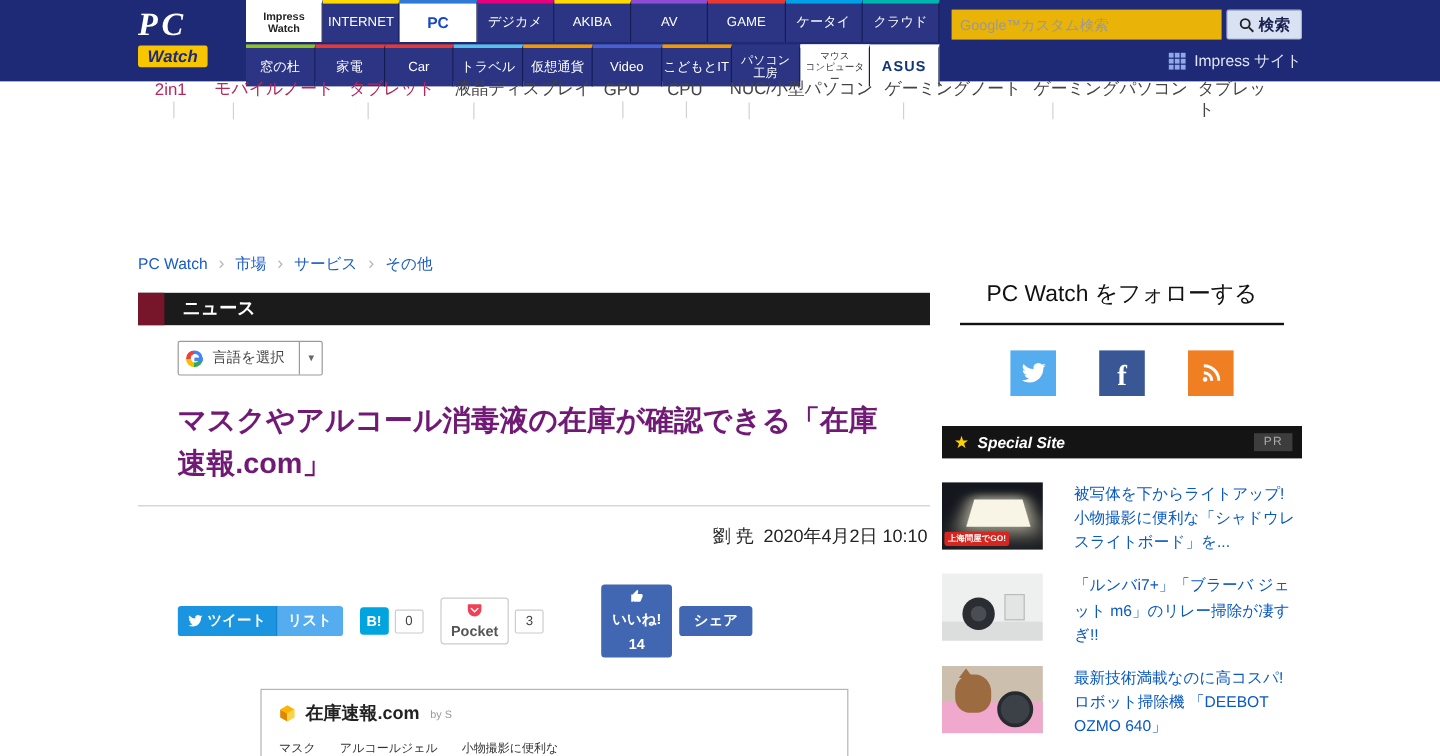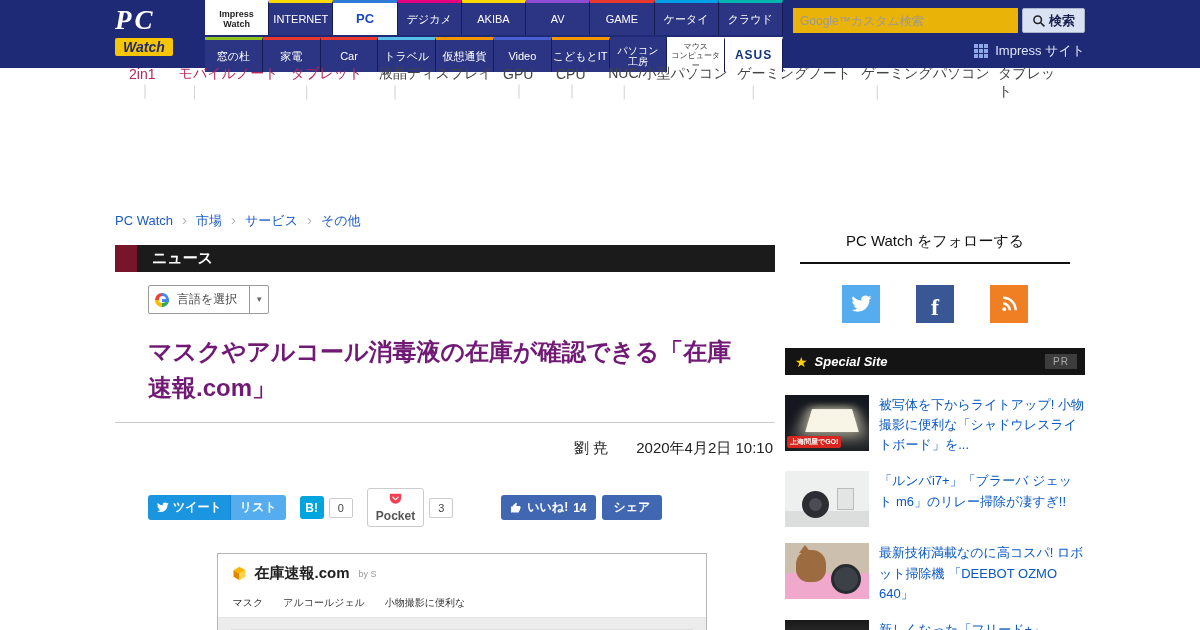--- a/index.html
+++ b/index.html
@@ -84,73 +84,73 @@
   .g-icon::before { content: ""; position: absolute; right: 0; top: 6px; width: 7px; height: 3px;
     background: #4285f4; z-index: 1; }
   .translate .label { padding: 5px 12px 5px 4px; color: #444; }
   .translate .arrow { border-left: 1px solid #9a9a9a; width: 19px; display: flex;
     align-items: center; justify-content: center; color: #666; font-size: 8px; }
 
   .article-title { margin: 20px 0 0; font-size: 24px; line-height: 1.5; color: #701a75;
     font-weight: bold; max-width: 604px; }
   .title-rule { border-bottom: 1px solid #ccc; margin-top: 16px; margin-left: -33px; }
   .byline { text-align: right; font-size: 15px; color: #222; margin: 16px 2px 30px 0; }
-  .byline .author { margin-right: 24px; }
+  .byline .author { margin-right: 4px; }
 
   
   .social-row { display: flex; align-items: center; margin-top: 8px; }
   .tweet-combo { display: flex; border-radius: 3px; overflow: hidden; }
   .tweet-btn { background: #1b95e0; color: #fff; font-size: 12px; font-weight: bold;
     display: flex; align-items: center; gap: 4px; padding: 4px 8px; }
   .list-btn { background: #55acee; color: #fff; font-size: 12px; font-weight: bold;
     padding: 4px 9px; border-left: 1px solid #1484c8; display: flex; align-items: center; }
   .hatena-group, .pocket-group { display: flex; align-items: center; margin-left: 14px; }
   .hatena-btn { background: #00a4de; color: #fff; font-weight: bold; font-size: 12px;
     width: 24px; height: 23px; display: flex; align-items: center; justify-content: center;
     border-radius: 3px; }
   .count-box { margin-left: 5px; border: 1px solid #ccc; background: #fff; color: #444;
     font-size: 11px; padding: 3px 8px; border-radius: 2px; }
   .pocket-btn { background: #fff; border: 1px solid #ccc; border-radius: 3px; display: flex;
     align-items: center; gap: 4px; padding: 3px 8px; color: #555; font-size: 12px; font-weight: bold; flex-direction: column; }
   .fb-group { display: flex; align-items: center; margin-left: 48px; gap: 6px; }
   .like-btn { background: #4267b2; color: #fff; font-size: 12px; font-weight: bold;
-    display: flex; align-items: center; gap: 5px; padding: 4px 9px; border-radius: 3px; }
+    display: flex; align-items: center; gap: 5px; padding: 4px 9px; border-radius: 3px; flex-direction: column; }
   .share-btn { background: #4267b2; color: #fff; font-size: 12px; font-weight: bold;
     padding: 4px 12px; border-radius: 3px; }
 
   
   .figure { margin: 26px auto 0; width: 490px; border: 1px solid #b5b5b5; background: #fff;
     display: block; }
   .embed-header { display: flex; align-items: center; gap: 7px; padding: 10px 13px 8px; }
   .embed-title { font-size: 15px; font-weight: bold; color: #222; }
   .embed-by { font-size: 9px; color: #999; margin-left: 2px; }
   .embed-tabs { display: flex; gap: 20px; padding: 5px 15px 7px; font-size: 10px; color: #333;
     border-bottom: 1px solid #e5e5e5; }
   .embed-body { background: #ececec; padding: 11px 13px 20px; }
   .product-card { background: #fff; border: 1px solid #ddd; padding: 8px; display: flex; gap: 9px; }
   .mask-art { width: 66px; height: 52px; background: #eef5fc; position: relative; flex: none; }
   .product-title { font-size: 8.5px; color: #333; line-height: 1.55; max-height: 41px; overflow: hidden; }
 
   
   .follow-box { padding-top: 21px; text-align: center; }
-  .follow-box h2 { font-size: 15px; font-weight: normal; color: #111; }
+  .follow-box h2 { font-size: 19px; font-weight: normal; color: #111; }
   .follow-underline { width: 270px; height: 2px; background: #111; margin: 11px auto 21px; }
   .follow-icons { display: flex; justify-content: center; gap: 36px; padding-bottom: 25px; }
   .sns { width: 38px; height: 38px; display: flex; align-items: center; justify-content: center; }
   .sns.tw { background: #55acee; } .sns.fb { background: #3a5795; } .sns.rss { background: #ef7f22; }
   .sns.fb span { color: #fff; font-family: "Liberation Serif", serif; font-weight: bold;
     font-size: 24px; line-height: 1; margin-top: 6px; }
   .special-bar { background: #141414; height: 27px; display: flex; align-items: center;
     padding: 0 8px 0 10px; gap: 7px; }
   .special-bar .star { color: #ffd000; font-size: 14px; }
   .special-label { color: #fff; font-size: 13px; font-weight: bold; font-style: italic; }
   .pr-badge { margin-left: auto; background: #3d3d3d; color: #aaa; font-size: 10px;
     padding: 2px 8px; letter-spacing: 1px; }
   .side-articles { list-style: none; margin-top: 20px; }
-  .side-articles li { display: flex; gap: 10px; margin-bottom: 16px; }
+  .side-articles li { display: flex; gap: 26px; margin-bottom: 16px; }
   .thumb { width: 84px; height: 56px; flex: none; position: relative; overflow: hidden; display: block; }
   .side-title { font-size: 13px; color: #0a59c0; line-height: 1.55; display: block; }
   .thumb1 { background: #14171d; }
   .thumb1 .board { position: absolute; left: 24px; top: 9px; width: 46px; height: 30px;
     background: #f8f4e6; transform: perspective(70px) rotateX(42deg);
     box-shadow: 0 0 14px 5px rgba(255, 248, 214, 0.65); }
   .thumb-badge { position: absolute; left: 2px; bottom: 3px; background: #d6261f; color: #fff;
     font-size: 7px; font-weight: bold; padding: 1px 3px; border-radius: 2px; white-space: nowrap; }
   .thumb2 { background: #eef0ef; }
   .thumb2 .floor { position: absolute; bottom: 0; width: 100%; height: 16px; background: #dcdedd; }

